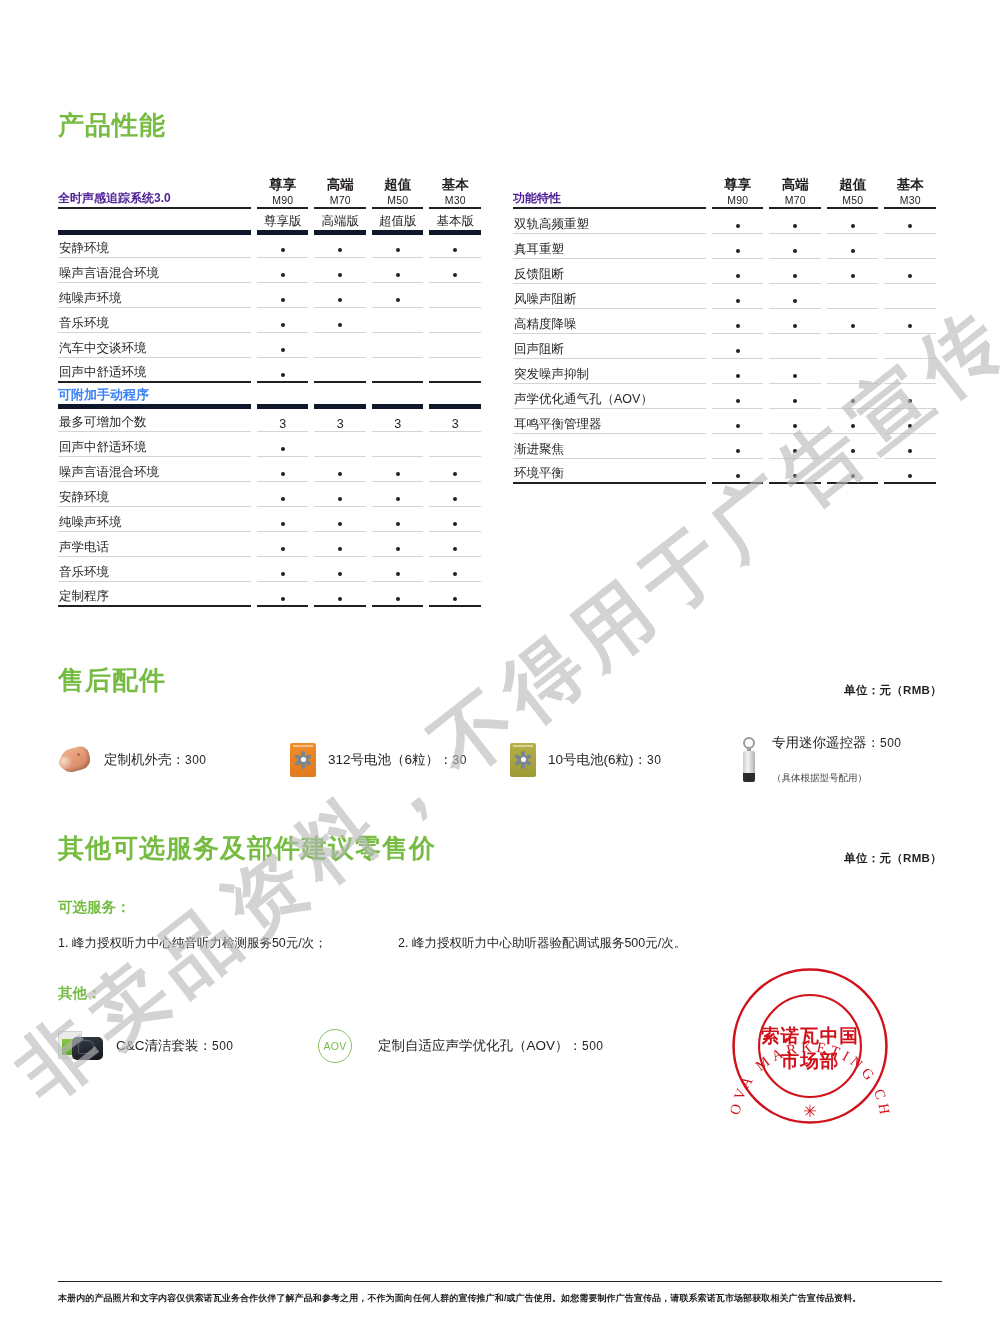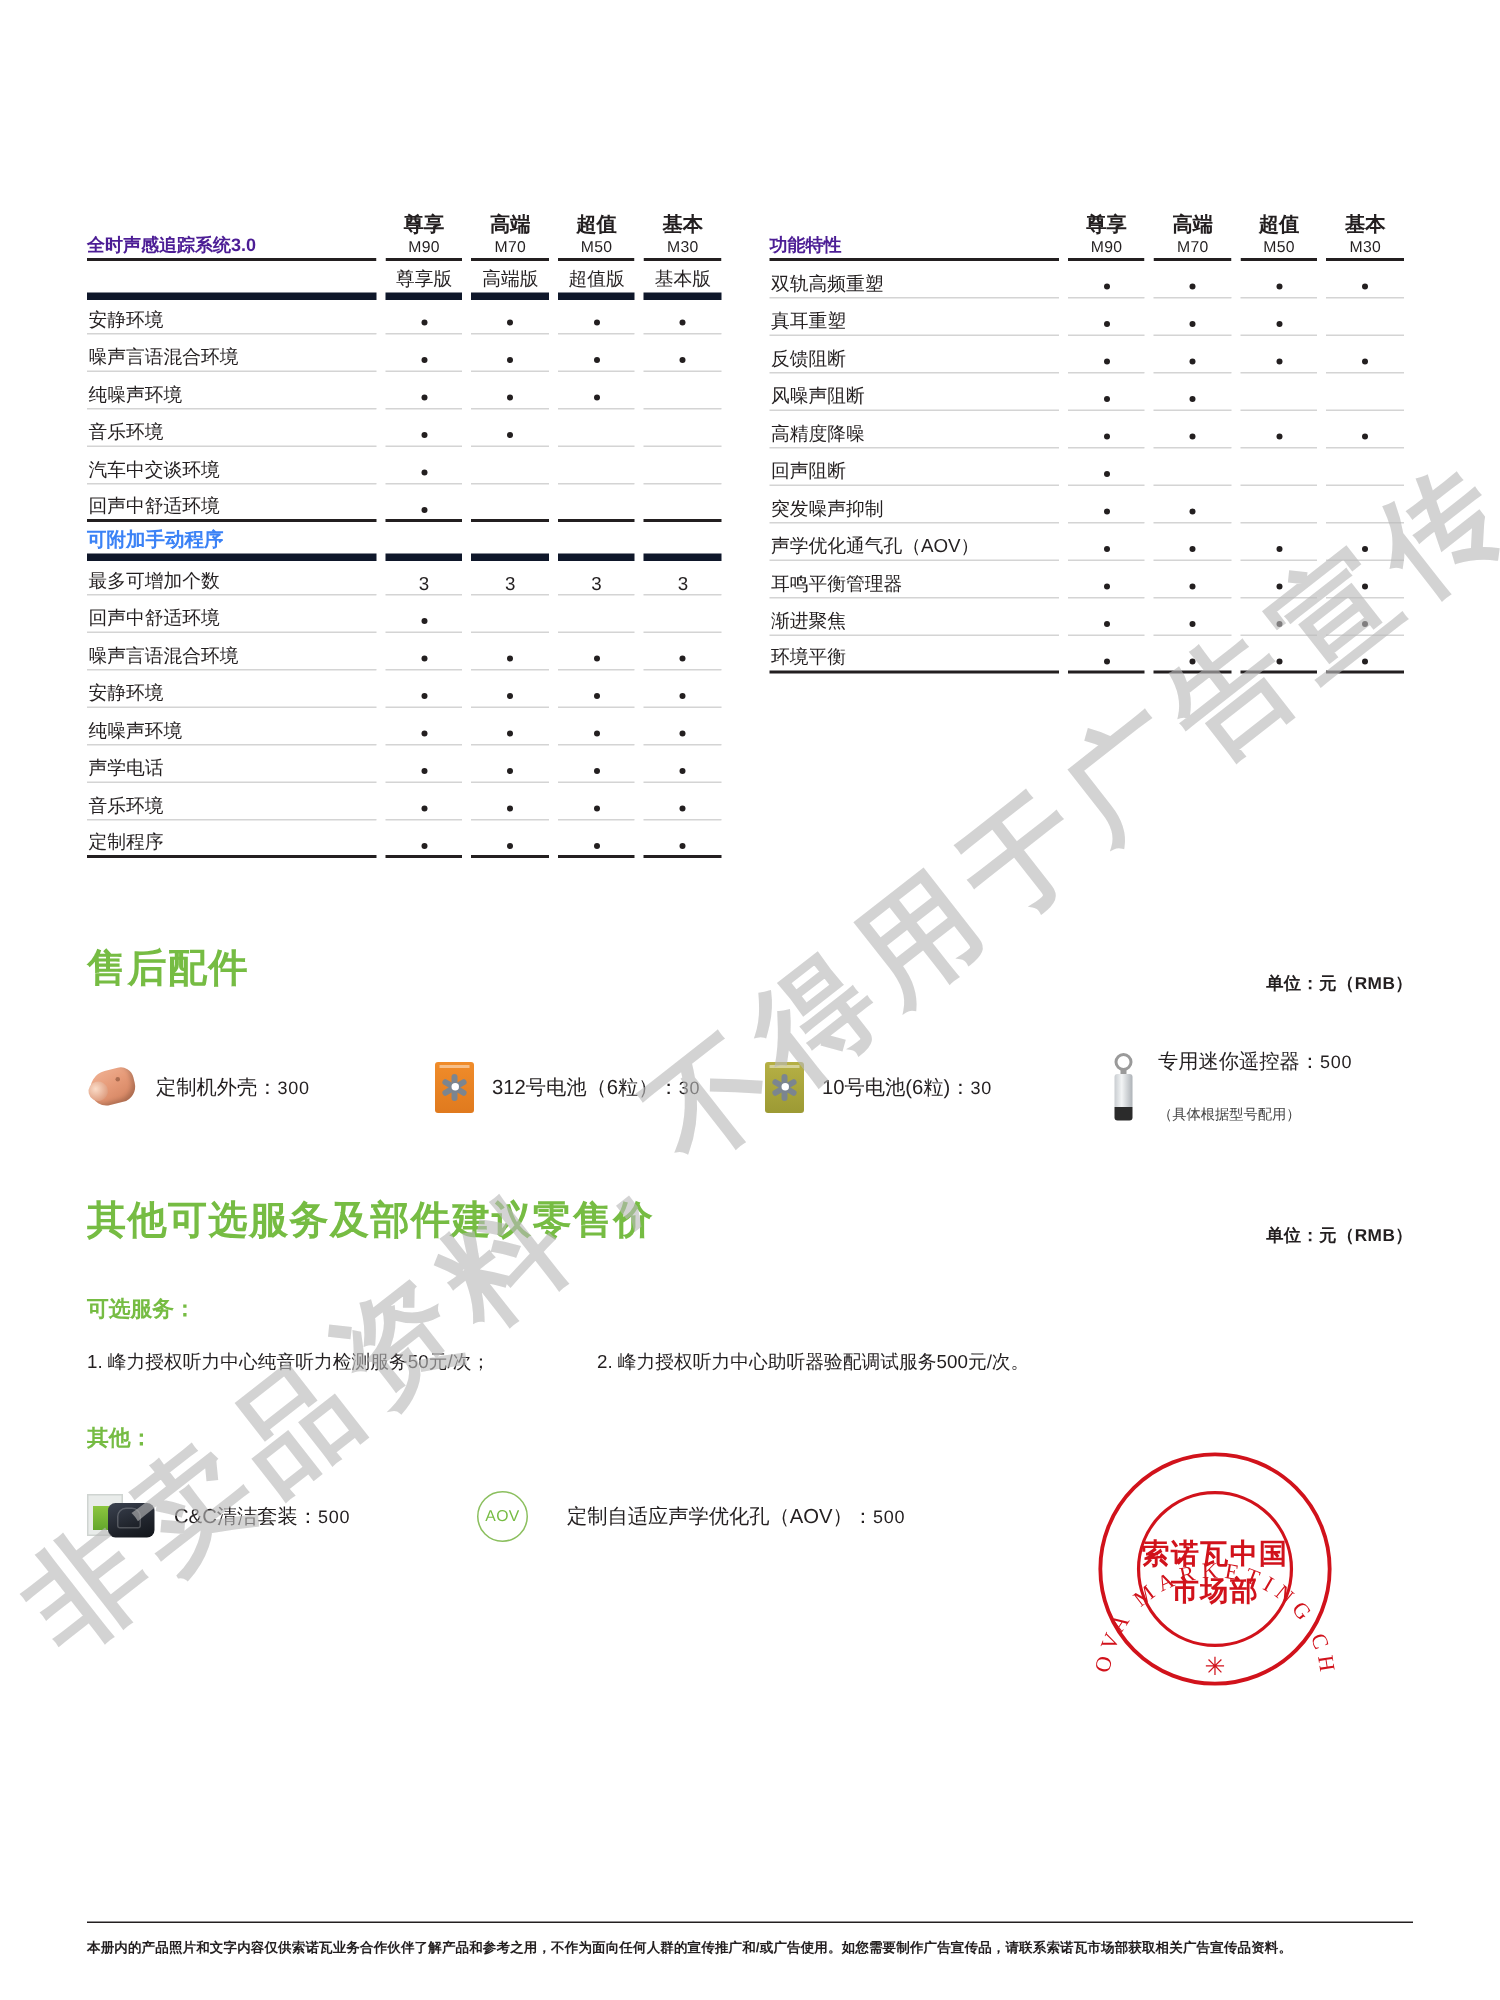--- a/index.html
+++ b/index.html
@@ -367,20 +367,21 @@
 </head>
 <body>
 
 <div class="watermark">
   <div class="wm-text wm-1">非卖品资料，不得用于广告宣传</div>
 </div>
 
 <div class="page">
 
   <section style="padding-top:108px;">
+    <h2 class="section-title">产品性能</h2>
 
     <div class="perf-wrap">
 
       <div class="perf-col">
         <table class="spec" id="left-table">
           <colgroup>
               <col class="label">
               <col class="v">
               <col class="v">
               <col class="v">

